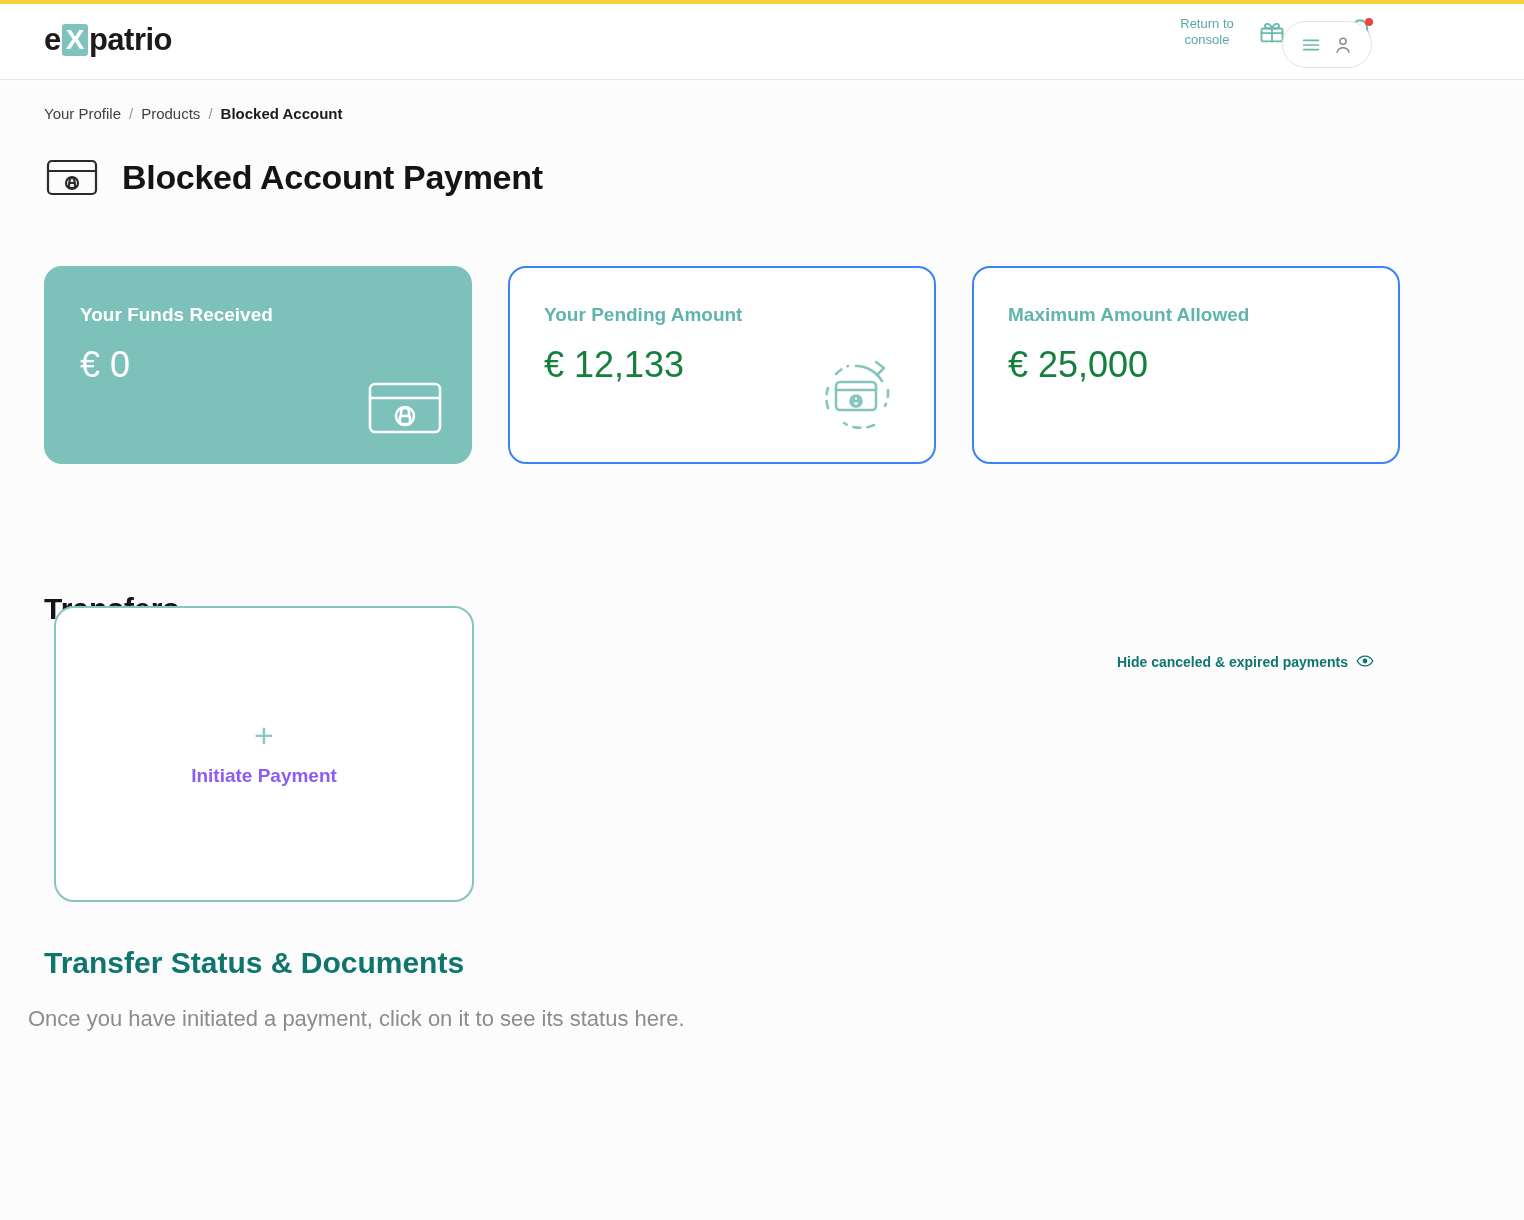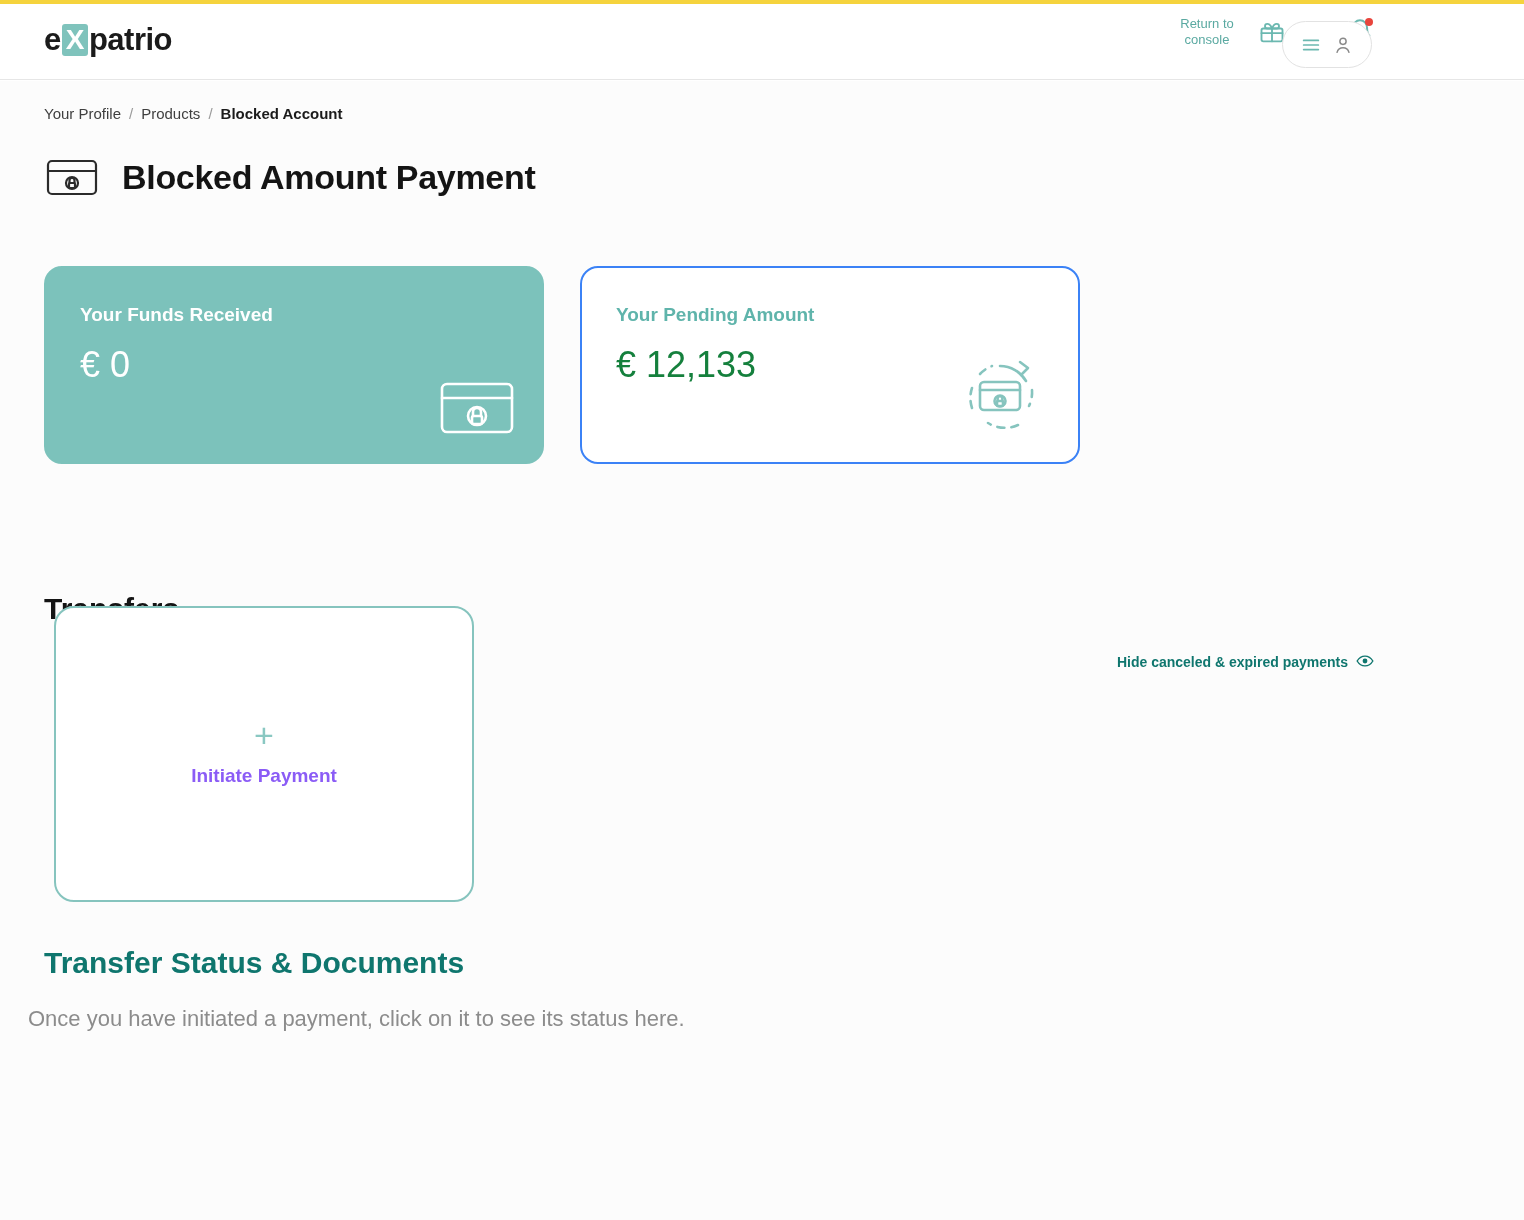--- a/index.html
+++ b/index.html
@@ -79,21 +79,21 @@
 
   .page-title-row {
     position: absolute; left: 44px; top: 72px; display: flex; align-items: center; gap: 22px;
   }
   .title-icon { width: 56px; height: 48px; color: #2b2b2b; }
   .page-title { font-size: 34px; font-weight: bold; color: #141414; letter-spacing: -0.3px; }
 
   
   .cards { position: absolute; left: 44px; top: 185px; display: flex; gap: 36px; }
   .card {
-    width: 500px; height: 198px; border-radius: 18px; position: relative; overflow: hidden;
+    width: 428px; height: 198px; border-radius: 18px; position: relative; overflow: hidden;
   }
   .card.filled { background: #7cc2bb; border: 2px solid #7cc2bb; }
   .card.outline { background: #ffffff; border: 2px solid #3b82f6; }
   .card-label {
     position: absolute; left: 34px; top: 36px; font-size: 19px; font-weight: bold;
   }
   .card.filled .card-label { color: #ffffff; }
   .card.outline .card-label { color: #5fb4ab; }
   .card-value {
     position: absolute; left: 34px; top: 76px; font-size: 36px; font-weight: normal;
@@ -200,21 +200,21 @@
   <div class="page-title-row">
     <span class="title-icon">
       <svg viewBox="0 0 56 48" fill="none" stroke="currentColor" stroke-width="2.2" stroke-linecap="round" stroke-linejoin="round">
         <rect x="4" y="8" width="48" height="33" rx="4"></rect>
         <path d="M4 18h48"></path>
         <circle cx="28" cy="30" r="6"></circle>
         <path d="M25.5 30v-2.5a2.5 2.5 0 0 1 5 0V30"></path>
         <rect x="25" y="30" width="6" height="5" rx="1"></rect>
       </svg>
     </span>
-    <span class="page-title">Blocked Amount Payment</span>
+    <span class="page-title">Blocked Account Payment</span>
   </div>
 
   <div class="cards">
 
     <div class="card filled">
       <div class="card-label">Your Funds Received</div>
       <div class="card-value">€ 0</div>
       <span class="card-art">
         <svg width="84" height="72" viewBox="0 0 84 72" fill="none" stroke="currentColor" stroke-width="2.6" stroke-linecap="round" stroke-linejoin="round">
           <rect x="6" y="12" width="70" height="48" rx="5"></rect>
@@ -239,20 +239,24 @@
           <path d="M44 14a30 30 0 0 1 26 15" stroke-dasharray="0"></path>
           <path d="M64 10l8 6-7 7"></path>
           <path d="M76 38a32 32 0 0 1-3 16" stroke-dasharray="7 7"></path>
           <path d="M62 73a32 32 0 0 1-30-2" stroke-dasharray="7 7"></path>
           <path d="M16 56a32 32 0 0 1 0-20" stroke-dasharray="7 7"></path>
           <path d="M24 22a32 32 0 0 1 12-8" stroke-dasharray="7 7"></path>
         </svg>
       </span>
     </div>
 
+    <div class="card outline">
+      <div class="card-label">Maximum Amount Allowed</div>
+      <div class="card-value">€ 25,000</div>
+    </div>
 
   </div>
 
   <div class="transfers-title">Transfers</div>
 
   <div class="hide-link">
     <span>Hide canceled &amp; expired payments</span>
     <svg viewBox="0 0 24 24" fill="none" stroke="currentColor" stroke-width="1.9" stroke-linecap="round" stroke-linejoin="round">
       <path d="M1.5 12S5.5 5.5 12 5.5 22.5 12 22.5 12 18.5 18.5 12 18.5 1.5 12 1.5 12z"></path>
       <circle cx="12" cy="12" r="3.2" fill="currentColor" stroke="none"></circle>

